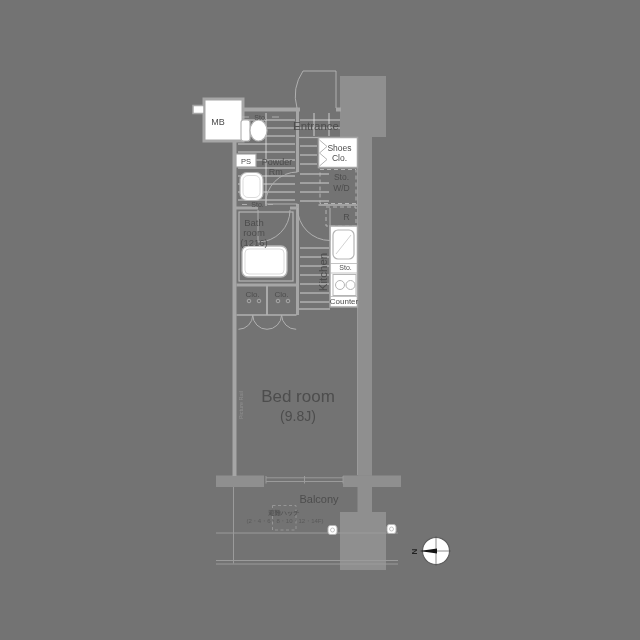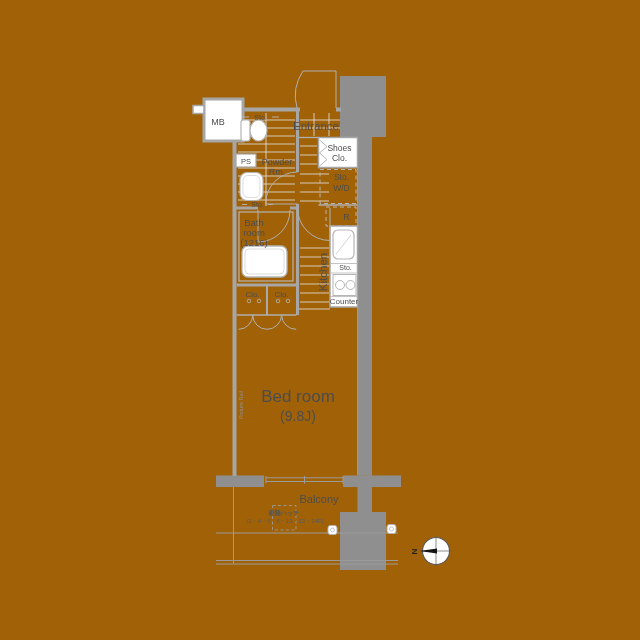--- a/index.html
+++ b/index.html
@@ -1,16 +1,16 @@
 <!DOCTYPE html>
 <html><head>
 <meta charset="utf-8">
 <style>
   html,body{margin:0;padding:0;background:#ffffff;}
-  .stage{width:640px;height:640px;background:#a16207;position:relative;font-family:"Liberation Sans",sans-serif;}
+  .stage{width:640px;height:640px;background:#737373;position:relative;font-family:"Liberation Sans",sans-serif;}
   svg{display:block;}
   .wall4     {stroke:#a6a6a6;stroke-width:4;fill:none;}
   .wall3     {stroke:#a6a6a6;stroke-width:3;fill:none;}
   .wall2     {stroke:#aaaaaa;stroke-width:2;fill:none;}
   .thin      {stroke:#b0b0b0;stroke-width:1.3;fill:none;}
   .fix       {stroke:#b5b5b5;fill:#ffffff;}
   .fixline   {stroke:#b5b5b5;fill:none;}
   .inner     {stroke:#d2d2d2;fill:none;}
   .floorline {stroke:#e6e6e6;stroke-width:0.8;}
   .dash      {stroke:#b5b5b5;stroke-width:1;fill:none;stroke-dasharray:4 3;}

